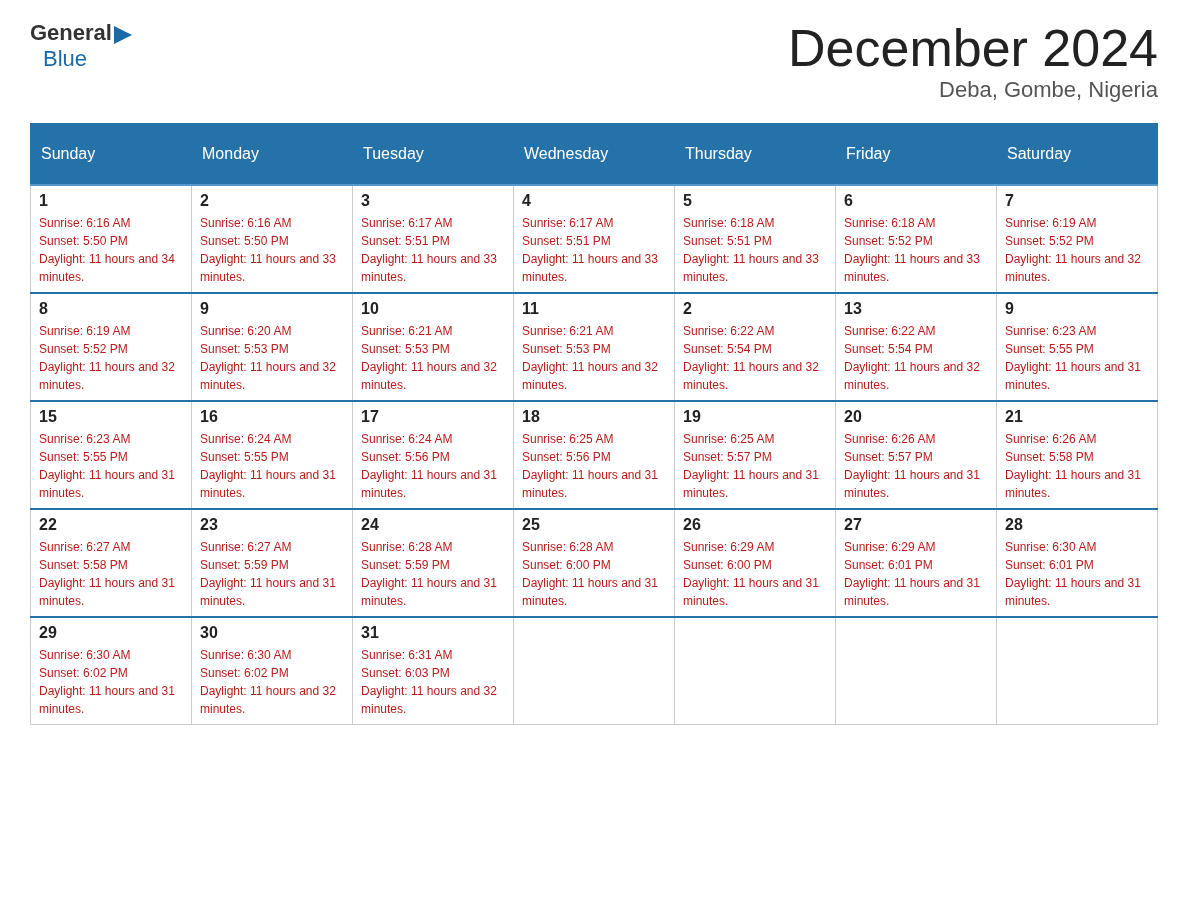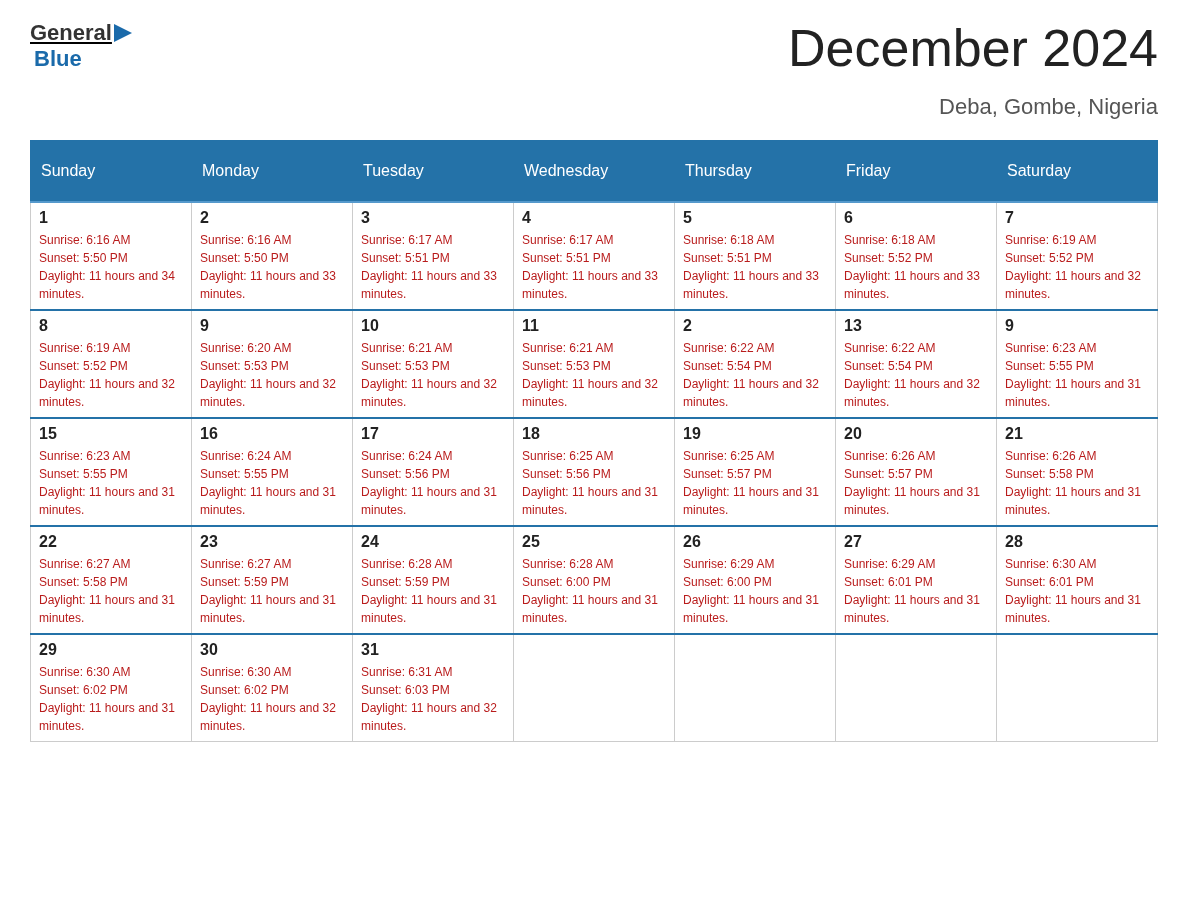--- a/index.html
+++ b/index.html
@@ -16,48 +16,47 @@
       align-items: flex-start;
       margin-bottom: 20px;
     }
     .logo-text-general {
       font-size: 22px;
       font-weight: bold;
       color: #333;
     }
     .logo-blue {
       font-size: 22px;
-      font-weight: bold;
+      font-weight: normal;
       color: #1a6aaa;
-      margin-left: 4px;
+      margin-left: 13px;
     }
     .logo-wrapper {
       display: flex;
       flex-direction: column;
       align-items: flex-start;
     }
     .logo-row {
       display: flex;
-      align-items: center;
-      text-decoration: underline;
+      align-items: flex-end;
     }
     .title-block {
       text-align: right;
     }
     .calendar-title {
       font-size: 52px;
       font-weight: 300;
       color: #222;
       line-height: 1.1;
       text-align: center;
     }
     .calendar-subtitle {
       font-size: 22px;
       color: #555;
-      margin-top: 17px;
+      margin-top: 0;
     }
     table {
       width: 100%;
       border-collapse: collapse;
     }
     th {
       background-color: #2472a8;
       color: #fff;
       font-size: 16px;
       font-weight: normal;

